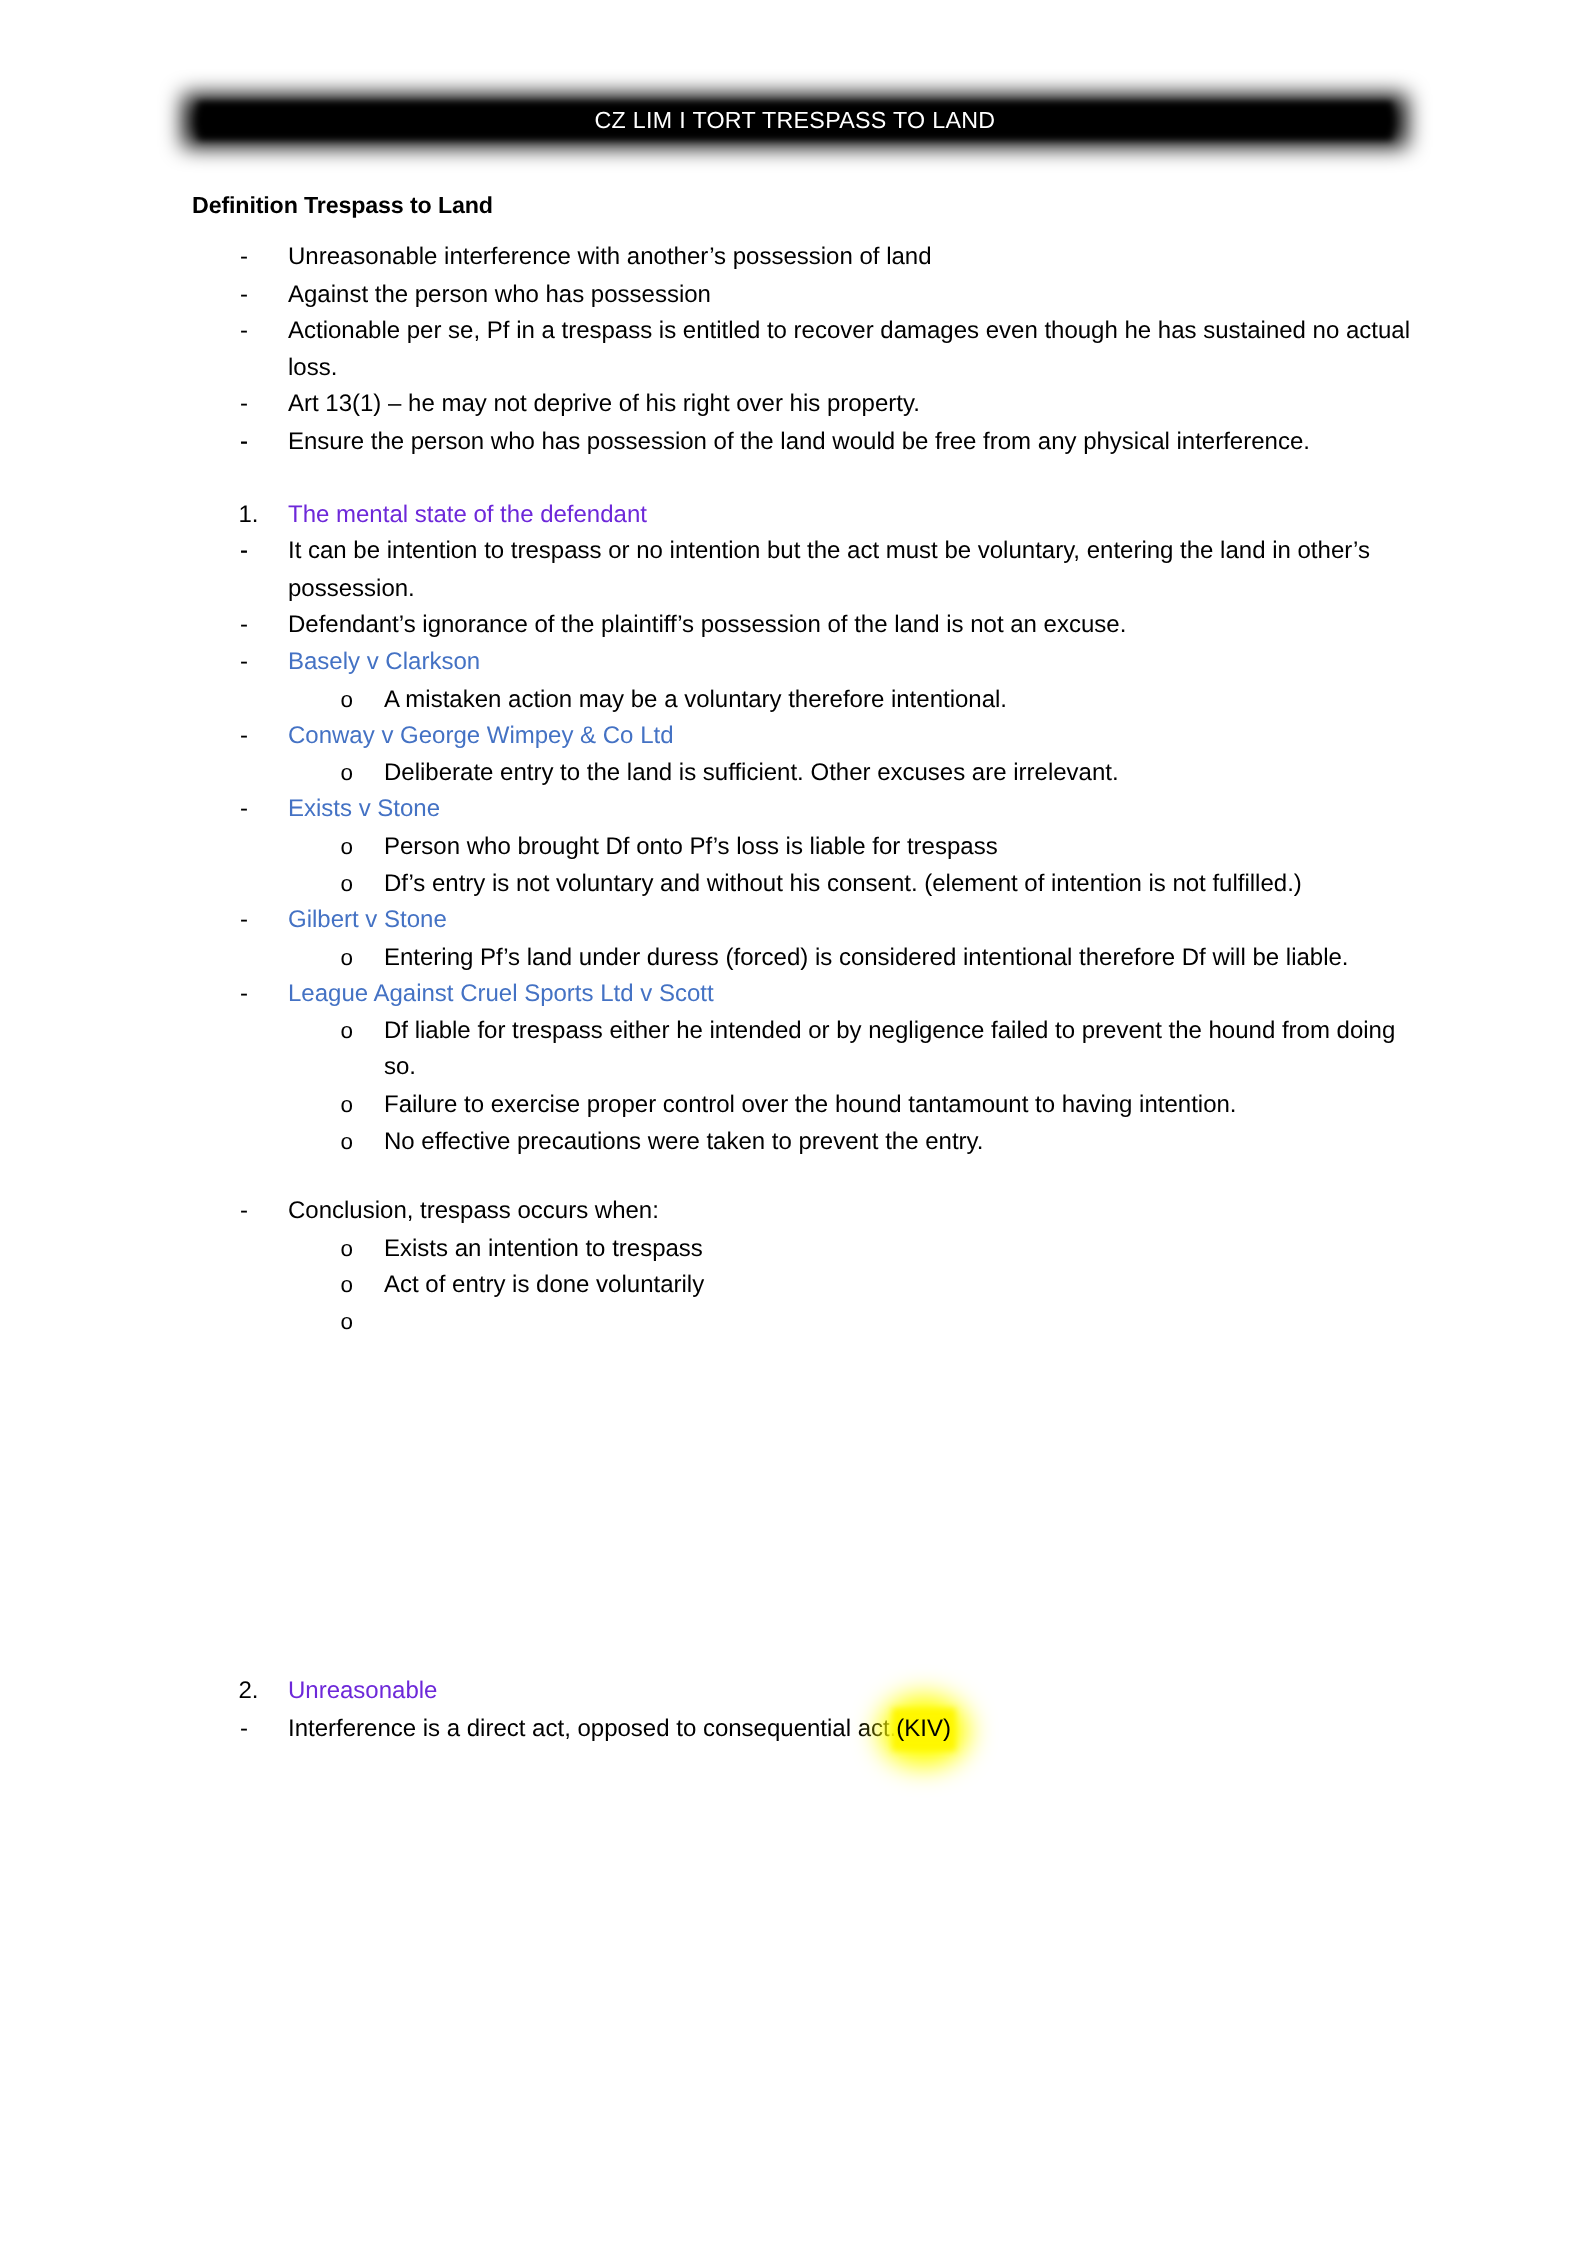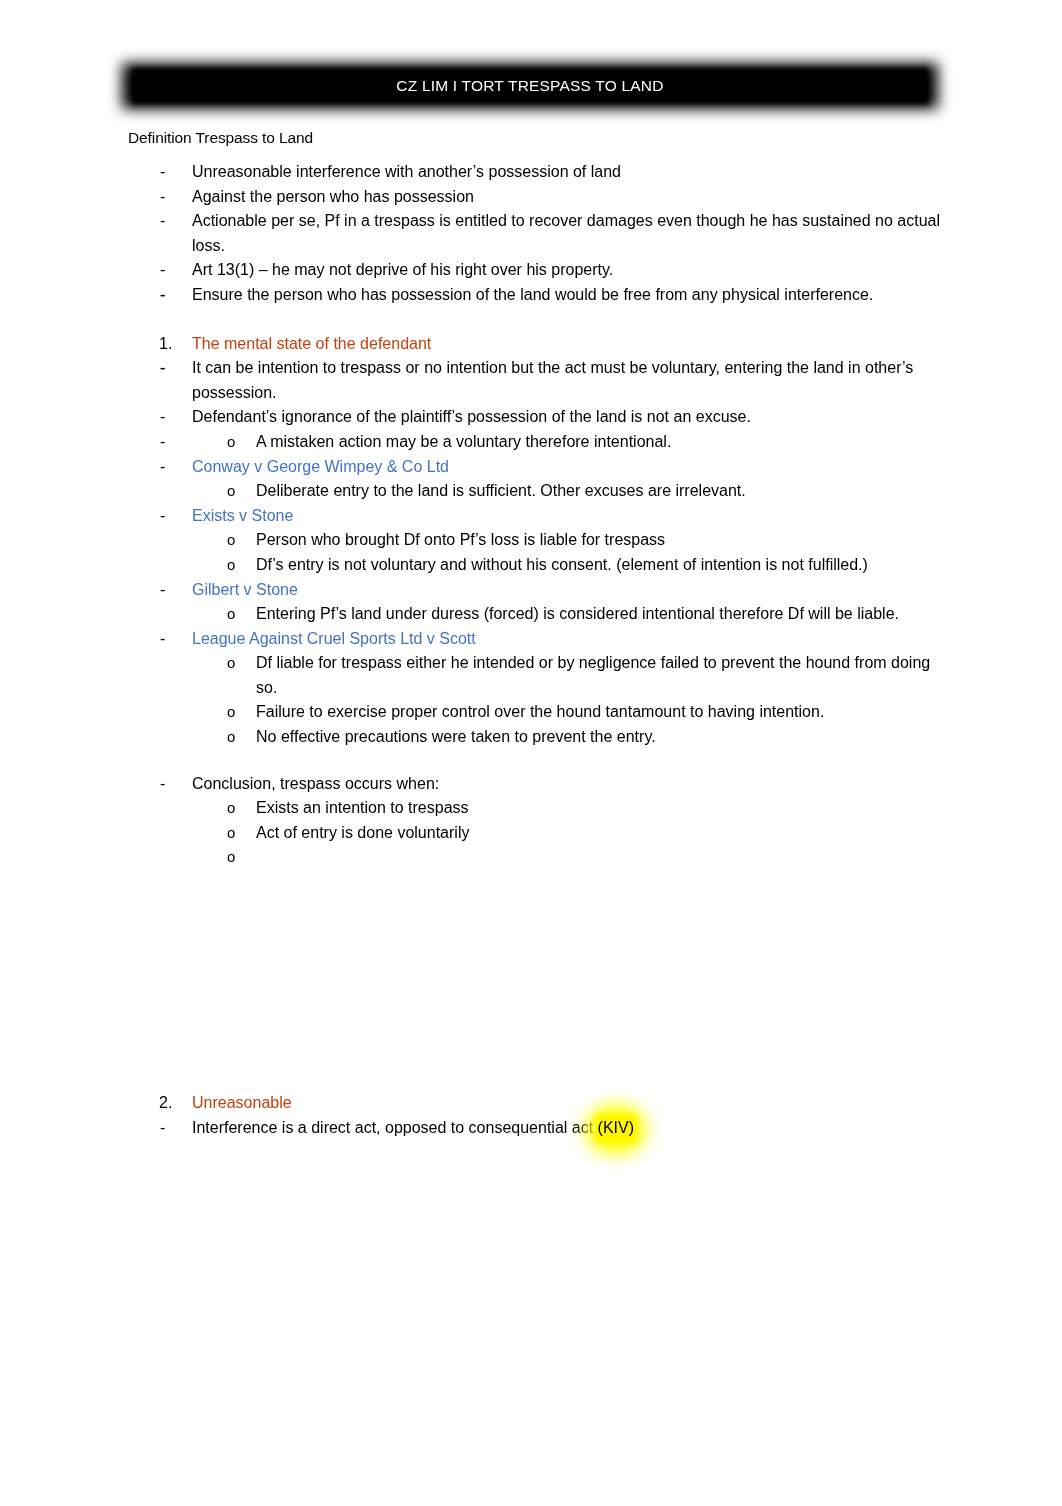--- a/index.html
+++ b/index.html
@@ -15,21 +15,21 @@
     color: #000000;
     overflow: hidden;
   }
 
   
   .header-banner {
     position: absolute;
     left: 122px;
     top: 63px;
     width: 816px;
-    height: 46px;
+    height: 35px;
   }
   .header-banner .banner-fill {
     position: absolute;
     inset: 0;
     background: #000000;
     filter: blur(7px);
   }
   .header-banner .banner-core {
     position: absolute;
     left: 10px;
@@ -58,21 +58,21 @@
     left: 0;
     top: 0;
     width: 1062px;
   }
 
   .section-heading {
     position: absolute;
     left: 128px;
     top: 129px;
     font-size: 15.5px;
-    font-weight: normal;
+    font-weight: bold;
     letter-spacing: -0.1px;
     white-space: nowrap;
   }
   .section-heading .smudge {
     position: absolute;
     left: -6px;
     top: 2px;
     width: 232px;
     height: 22px;
     background: rgba(0,0,0,0.055);
@@ -110,21 +110,21 @@
   .lvl1 .marker { left: 160px; }
 
   
   .lvlnum { padding-left: 192px; padding-right: 122px; }
   .lvlnum .marker { left: 159px; }
 
   
   .lvl2 { padding-left: 256px; padding-right: 122px; }
   .lvl2 .marker { left: 227px; font-size: 15px; }
 
-  .red   { color: #c2410c; }
+  .red   { color: #6d28d9; }
   .blue  { color: #4472C4; }
 
   .gap-sm { height: 22px; }
   .gap-md { height: 24px; }
   .gap-lg { height: 246px; }
 
   
   .kiv-wrap {
     position: relative;
     display: inline-block;
@@ -211,20 +211,21 @@
       <span class="marker">-</span>
       <span class="text">It can be intention to trespass or no intention but the act must be voluntary, entering the land in other’s possession.</span>
     </div>
     <div class="row lvl1">
       <span class="marker">-</span>
       <span class="text">Defendant’s ignorance of the plaintiff’s possession of the land is not an excuse.</span>
     </div>
 
     <div class="row lvl1">
       <span class="marker">-</span>
+      <span class="text blue">Basely v Clarkson</span>
     </div>
     <div class="row lvl2">
       <span class="marker">o</span>
       <span class="text">A mistaken action may be a voluntary therefore intentional.</span>
     </div>
 
     <div class="row lvl1">
       <span class="marker">-</span>
       <span class="text blue">Conway v George Wimpey &amp; Co Ltd</span>
     </div>

